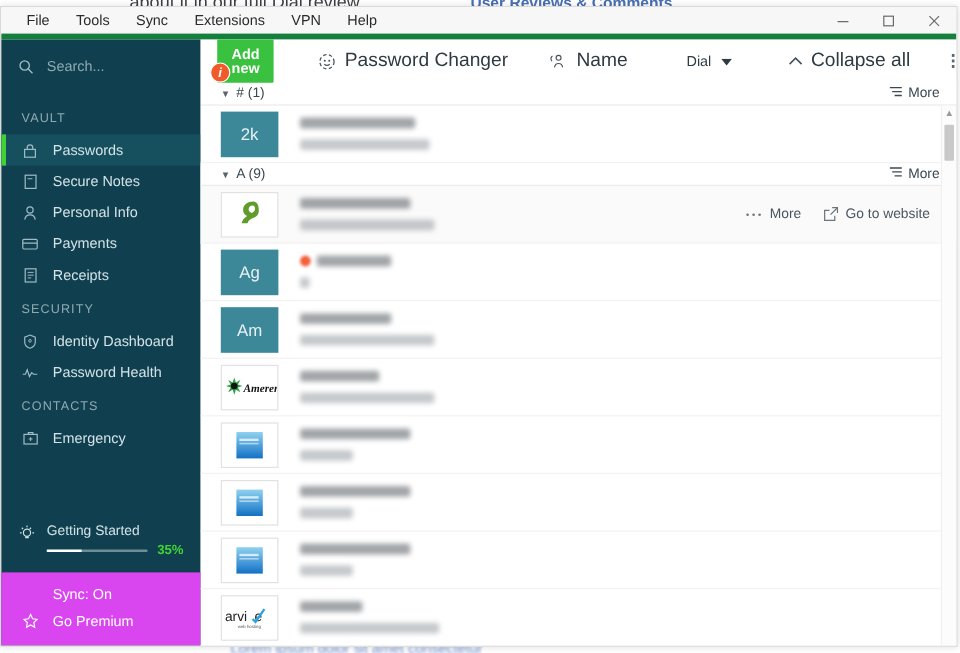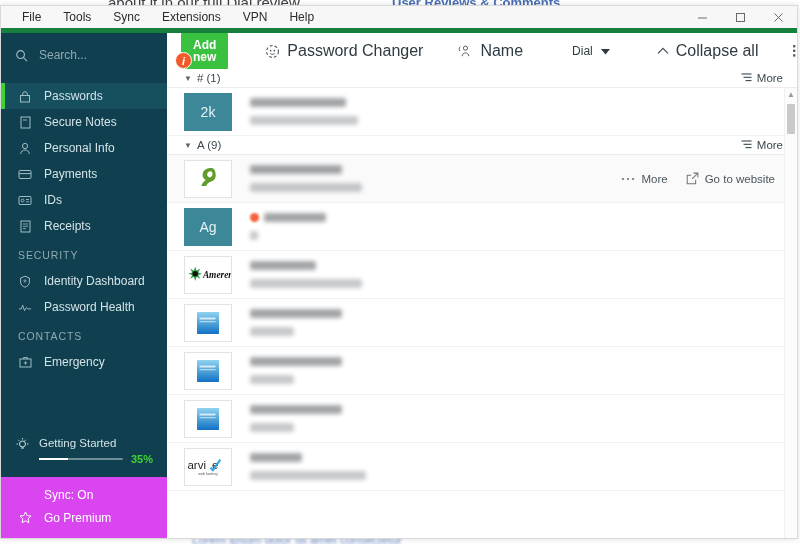--- a/index.html
+++ b/index.html
@@ -281,20 +281,21 @@
           <svg width="13" height="13" viewBox="0 0 14 14">
               <circle cx="6" cy="6" r="4.2" fill="none" stroke="currentColor" stroke-width="1.2"></circle>
               <line x1="9.2" y1="9.2" x2="13" y2="13" stroke="currentColor" stroke-width="1.2"></line>
             </svg>
         </span>
         <input class="search-input" placeholder="Search..." style="">
       </div>
 
       <div class="nav">
 
+        <div class="sec-label">VAULT</div>
 
         <div class="nav-item active">
           <span class="ic">
             <svg width="12" height="13" viewBox="0 0 12 13">
                 <rect x="1.5" y="5.5" width="9" height="6.5" fill="none" stroke="currentColor" stroke-width="1"></rect>
                 <path d="M3.7 5.5V4a2.3 2.3 0 0 1 4.6 0v1.5" fill="none" stroke="currentColor" stroke-width="1"></path>
               </svg>
           </span>
           <span>Passwords</span>
         </div>
@@ -322,31 +323,20 @@
         <div class="nav-item">
           <span class="ic">
             <svg width="14" height="11" viewBox="0 0 14 11">
                 <rect x="1" y="1.5" width="12" height="8" rx="1" fill="none" stroke="currentColor" stroke-width="1"></rect>
                 <line x1="1" y1="4.6" x2="13" y2="4.6" stroke="currentColor" stroke-width="1"></line>
               </svg>
           </span>
           <span>Payments</span>
         </div>
 
-        <div class="nav-item">
-          <span class="ic">
-            <svg width="14" height="11" viewBox="0 0 14 11">
-                <rect x="1" y="1.5" width="12" height="8" rx="1" fill="none" stroke="currentColor" stroke-width="1"></rect>
-                <circle cx="4.6" cy="5.5" r="1.4" fill="none" stroke="currentColor" stroke-width=".9"></circle>
-                <line x1="8" y1="4.5" x2="11" y2="4.5" stroke="currentColor" stroke-width=".9"></line>
-                <line x1="8" y1="6.8" x2="11" y2="6.8" stroke="currentColor" stroke-width=".9"></line>
-              </svg>
-          </span>
-          <span>IDs</span>
-        </div>
 
         <div class="nav-item">
           <span class="ic">
             <svg width="11" height="13" viewBox="0 0 11 13">
                 <rect x="1" y="1" width="9" height="11" fill="none" stroke="currentColor" stroke-width="1"></rect>
                 <line x1="3" y1="4" x2="8" y2="4" stroke="currentColor" stroke-width=".8"></line>
                 <line x1="3" y1="6.3" x2="8" y2="6.3" stroke="currentColor" stroke-width=".8"></line>
                 <line x1="3" y1="8.6" x2="6" y2="8.6" stroke="currentColor" stroke-width=".8"></line>
               </svg>
           </span>
@@ -594,20 +584,27 @@
             <div class="thumb letters">Ag</div>
             <div class="fields">
               <div style="display:flex;align-items:center;margin-bottom:9px;">
                 <span class="dot-orange"></span>
                 <span class="f-line1" style="width:62px;display:inline-block;margin-bottom:0;"></span>
               </div>
               <div class="f-line2" style="width:8px;"></div>
             </div>
           </div>
 
+          <div class="row">
+            <div class="thumb letters">Am</div>
+            <div class="fields">
+              <div class="f-line1" style="width:76px;"></div>
+              <div class="f-line2" style="width:112px;"></div>
+            </div>
+          </div>
 
           <div class="row">
             <div class="thumb">
               <svg width="54" height="26" viewBox="0 0 54 26">
                 <g>
                   <path d="M12 3 L13.6 8 L18 5.5 L15.5 10 L20 11.5 L15.5 13 L18 17.5 L13.6 15 L12 20 L10.4 15 L6 17.5 L8.5 13 L4 11.5 L8.5 10 L6 5.5 L10.4 8 Z" fill="#2f9e44"></path>
                   <circle cx="12" cy="11.5" r="3.2" fill="#111"></circle>
                 </g>
                 <text x="21" y="17" font-family="Liberation Serif, serif" font-size="11" font-weight="bold" font-style="italic" fill="#111">Ameren</text>
               </svg>

